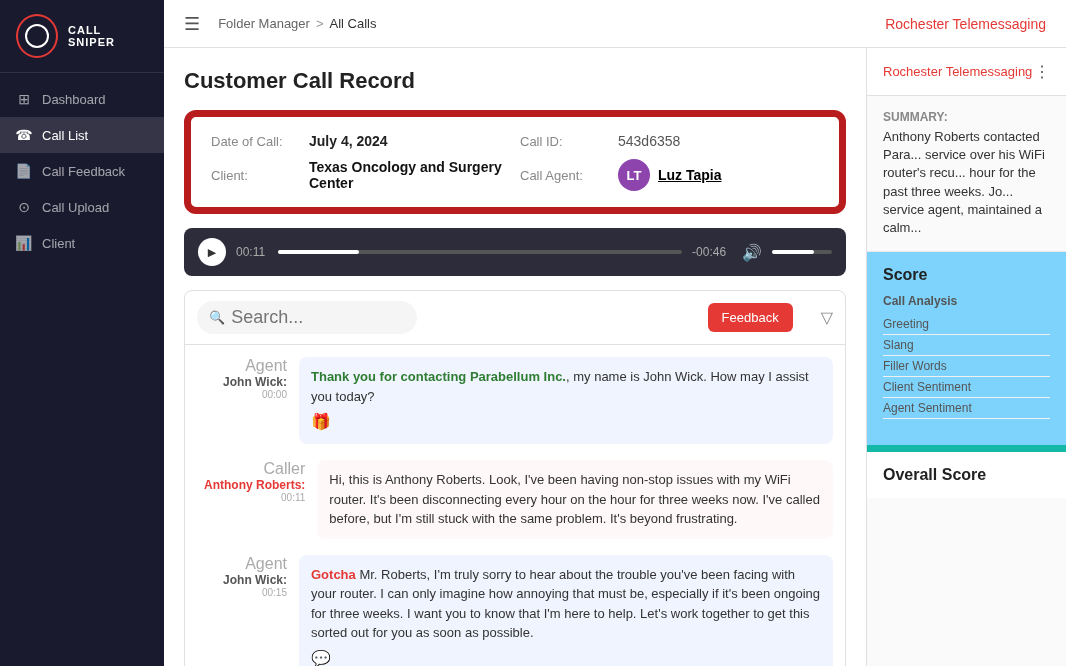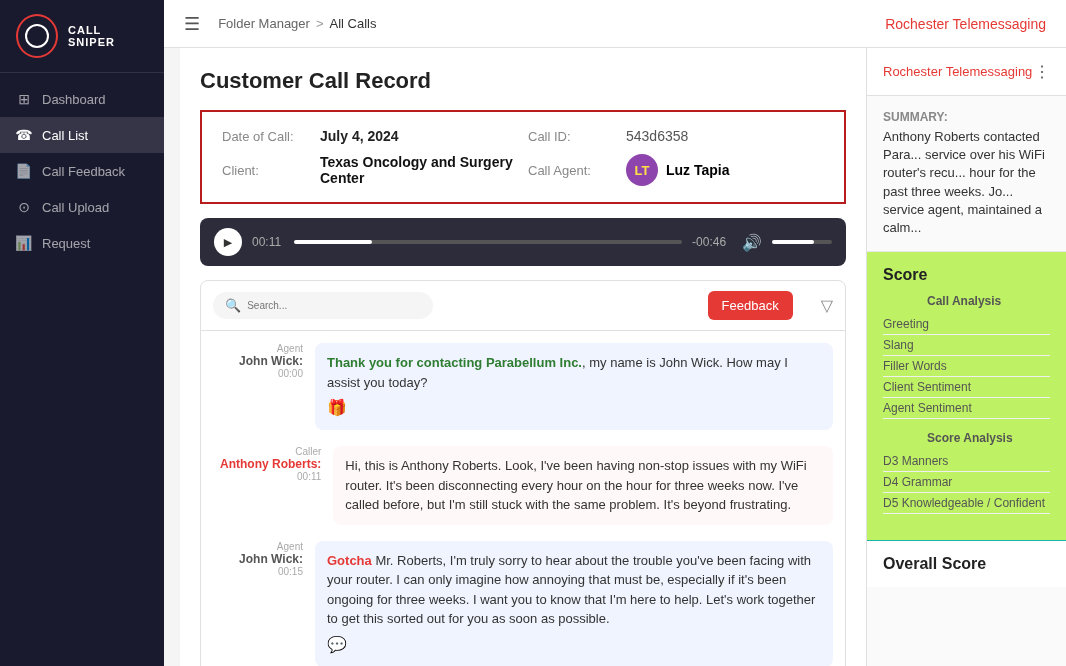--- a/index.html
+++ b/index.html
@@ -70,61 +70,60 @@
     .breadcrumb-sep { color: #999; }
     .breadcrumb-current { color: #333; }
     .header-hamburger { font-size: 18px; color: #555; cursor: pointer; margin-right: 10px; }
     .header-right { color: #e53935; font-size: 14px; font-weight: 500; }
 
     
     .content-split {
       display: flex;
       flex: 1;
       overflow: hidden;
-      padding-left: 16px;
     }
 
     
     .call-record-area {
       flex: 1;
       overflow-y: auto;
       padding: 20px;
       background: white;
     }
     .page-title {
       font-size: 22px;
       font-weight: 600;
       color: #222;
       margin-bottom: 16px;
     }
     .call-meta-card {
       background: white;
-      border: 2px solid #b91c1c;
-      border-radius: 0;
+      border: 7px solid #b91c1c;
+      border-radius: 12px;
       padding: 16px 20px;
       margin-bottom: 14px;
     }
     .call-meta-grid {
       display: grid;
       grid-template-columns: 1fr 1fr;
       gap: 10px;
     }
     .meta-row { display: flex; align-items: center; gap: 8px; }
     .meta-label { font-size: 13px; color: #888; min-width: 90px; }
     .meta-value { font-size: 14px; font-weight: 600; color: #222; }
     .meta-value.client-name { color: #111; }
     .call-id-value { font-size: 14px; color: #555; }
     .agent-avatar {
       width: 32px; height: 32px; border-radius: 50%;
       background: #8e44ad;
       display: flex; align-items: center; justify-content: center;
-      color: #fde047; font-size: 13px; font-weight: 600;
+      color: #ffffff; font-size: 13px; font-weight: 600;
       overflow: hidden;
     }
-    .agent-name { font-size: 14px; font-weight: 600; }
+    .agent-name { font-size: 14px; font-weight: 600; text-decoration: underline; }
 
     
     .audio-player {
       background: #2c2c3a;
       border-radius: 8px;
       padding: 10px 14px;
       display: flex;
       align-items: center;
       gap: 10px;
       margin-bottom: 14px;
@@ -177,21 +176,21 @@
     .search-input-wrap {
       display: flex; align-items: center; gap: 6px;
       background: #f5f5f5;
       border-radius: 20px;
       padding: 6px 12px;
       width: 220px;
     }
     .search-icon { color: #aaa; font-size: 13px; }
     .search-input {
       border: none; background: transparent;
-      font-size: 10px; color: #0c4a6e;
+      font-size: 18px; color: #0c4a6e;
       outline: none; width: 100%;
     }
     .feedback-btn {
       background: #e53935;
       color: white;
       border: none;
       border-radius: 6px;
       padding: 7px 14px;
       font-size: 13px;
       font-weight: 500;
@@ -207,21 +206,21 @@
     .message-block {
       display: flex;
       gap: 12px;
       margin-bottom: 16px;
     }
     .message-meta {
       text-align: right;
       min-width: 90px;
       flex-shrink: 0;
     }
-    .message-role { font-size: 10px; color: #aaa; text-align: right; }
+    .message-role { font-size: 16px; color: #aaa; text-align: right; }
     .message-name { font-size: 12px; font-weight: 600; }
     .message-name.agent { color: #555; }
     .message-name.caller { color: #e53935; margin-left: 7px; }
     .message-time { font-size: 10px; color: #aaa; }
     .message-bubble {
       flex: 1;
       background: #f9f9f9;
       border-radius: 8px;
       padding: 10px 12px;
       font-size: 13px;
@@ -257,27 +256,27 @@
 
     .rp-section {
       padding: 14px 16px;
       border-bottom: 1px solid #e8e8e8;
     }
     .rp-label { font-size: 12px; font-weight: 700; color: #888; text-transform: uppercase; margin-bottom: 4px; }
     .rp-value { font-size: 13px; color: #333; line-height: 1.4; }
 
     .score-section {
       padding: 14px 16px;
-      background: #bef264;
-      border-bottom: 1px solid #14b8a6;
+      background: #7dd3fc;
+      border-bottom: 7px solid #14b8a6;
     }
     .score-title { font-size: 16px; font-weight: 700; color: #222; margin-bottom: 10px; }
 
     .score-category { margin-bottom: 12px; }
-    .score-cat-title { font-size: 12px; font-weight: 700; color: #555; margin-bottom: 6px; margin-left: 44px; }
+    .score-cat-title { font-size: 12px; font-weight: 700; color: #555; margin-bottom: 6px; }
     .score-item { font-size: 12px; color: #555; padding: 3px 0; border-bottom: 1px solid #f0f0f0; }
 
     .overall-score-section {
       padding: 14px 16px;
       background: white;
     }
     .overall-title { font-size: 16px; font-weight: 700; color: #222; }
 
     
     ::-webkit-scrollbar { width: 6px; }
@@ -304,21 +303,21 @@
     <div class="nav-item">
       <span class="nav-icon">📄</span>
       <span>Call Feedback</span>
     </div>
     <div class="nav-item">
       <span class="nav-icon">⊙</span>
       <span>Call Upload</span>
     </div>
     <div class="nav-item">
       <span class="nav-icon">📊</span>
-      <span>Request</span>
+      <span>Client</span>
     </div>
   </div>
 </nav>
 
 <div class="main-area">
 
   <div class="top-header">
     <div style="display:flex; align-items:center; gap:8px;">
       <span class="header-hamburger">☰</span>
       <div class="breadcrumb">
@@ -444,26 +443,20 @@
 
         <div class="score-category">
           <div class="score-cat-title">Call Analysis</div>
           <div class="score-item">Greeting</div>
           <div class="score-item">Slang</div>
           <div class="score-item">Filler Words</div>
           <div class="score-item">Client Sentiment</div>
           <div class="score-item">Agent Sentiment</div>
         </div>
 
-        <div class="score-category">
-          <div class="score-cat-title">Score Analysis</div>
-          <div class="score-item">D3  Manners</div>
-          <div class="score-item">D4  Grammar</div>
-          <div class="score-item">D5  Knowledgeable / Confident</div>
-        </div>
       </div>
 
       <div class="overall-score-section">
         <div class="overall-title">Overall Score</div>
       </div>
 
     </div>
 
   </div>
 </div>

